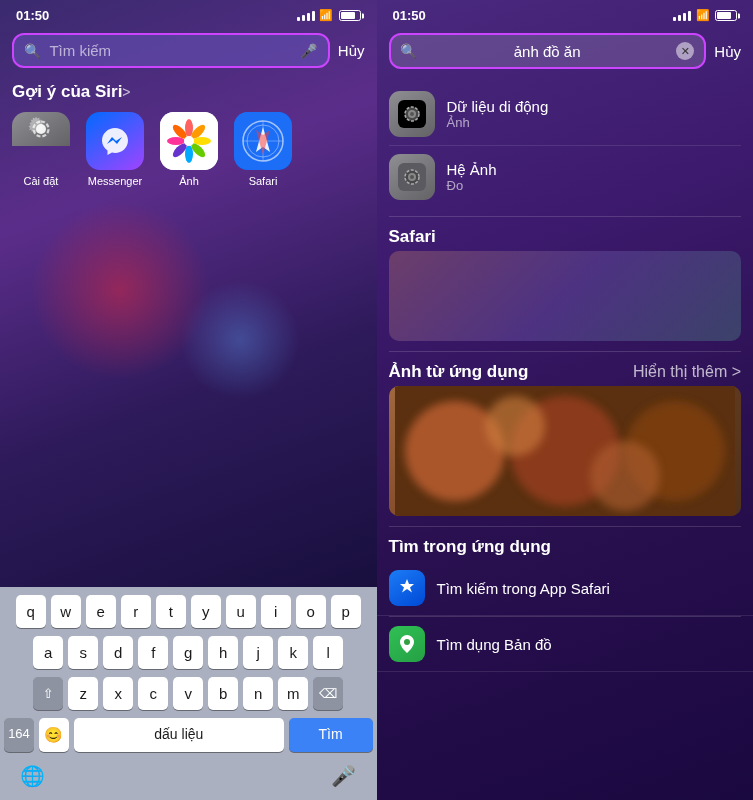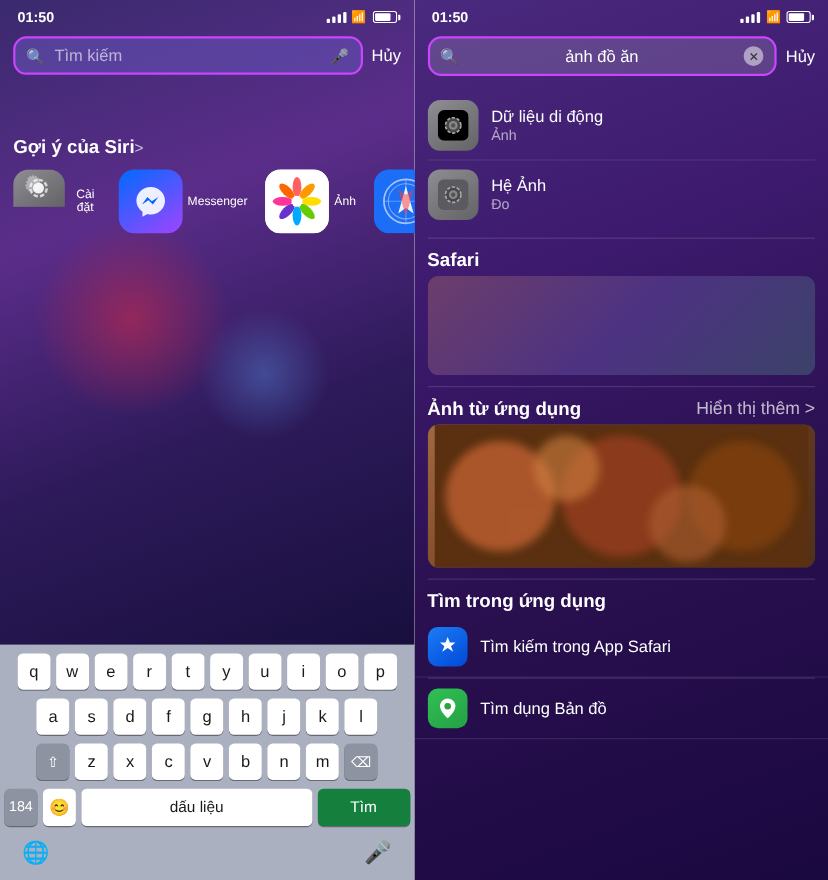--- a/index.html
+++ b/index.html
@@ -152,42 +152,41 @@
       position: relative;
       z-index: 10;
       padding: 8px 12px 6px;
     }
 
     .siri-header {
       display: flex;
       justify-content: flex-start;
       align-items: center;
       margin-bottom: 10px;
-      margin-top: 42px;
     }
 
     .siri-title {
       color: white;
       font-size: 17px;
       font-weight: 600;
     }
 
     .siri-more {
       color: rgba(255,255,255,0.7);
       font-size: 14px;
     }
 
     .siri-apps {
       display: flex;
       gap: 16px;
     }
 
     .app-item {
       display: flex;
-      flex-direction: row;
+      flex-direction: column;
       align-items: center;
       gap: 5px;
     }
 
     .app-icon {
       width: 58px; height: 58px;
       border-radius: 14px;
       overflow: hidden;
     }
 
@@ -267,21 +266,21 @@
       color: #1a1a1a;
       font-size: 14px;
       text-align: center;
       padding: 8px 0;
       flex: 3;
       box-shadow: 0 1px 0 rgba(0,0,0,0.4);
       cursor: pointer;
     }
 
     .key-send {
-      background: #15803d;
+      background: #3b82f6;
       border-radius: 5px;
       color: white;
       font-size: 14px;
       text-align: center;
       padding: 8px 0;
       flex: 1.2;
       box-shadow: 0 1px 0 rgba(0,0,0,0.4);
       cursor: pointer;
     }
 
@@ -640,21 +639,21 @@
       <div class="key">x</div>
       <div class="key">c</div>
       <div class="key">v</div>
       <div class="key">b</div>
       <div class="key">n</div>
       <div class="key">m</div>
       <div class="key key-special key-delete">⌫</div>
     </div>
 
     <div class="key-row">
-      <div class="key key-special" style="flex:1.3; text-align:center; padding:8px 0;">184</div>
+      <div class="key key-special" style="flex:1.3; text-align:center; padding:8px 0;">164</div>
       <div class="key" style="flex:1; padding:8px 0; text-align:center;">😊</div>
       <div class="key-space">dấu liệu</div>
       <div class="key-send">Tìm</div>
     </div>
 
     <div class="bottom-bar">
       <span class="bottom-bar-key">🌐</span>
       <span class="bottom-bar-key">🎤</span>
     </div>
   </div>

